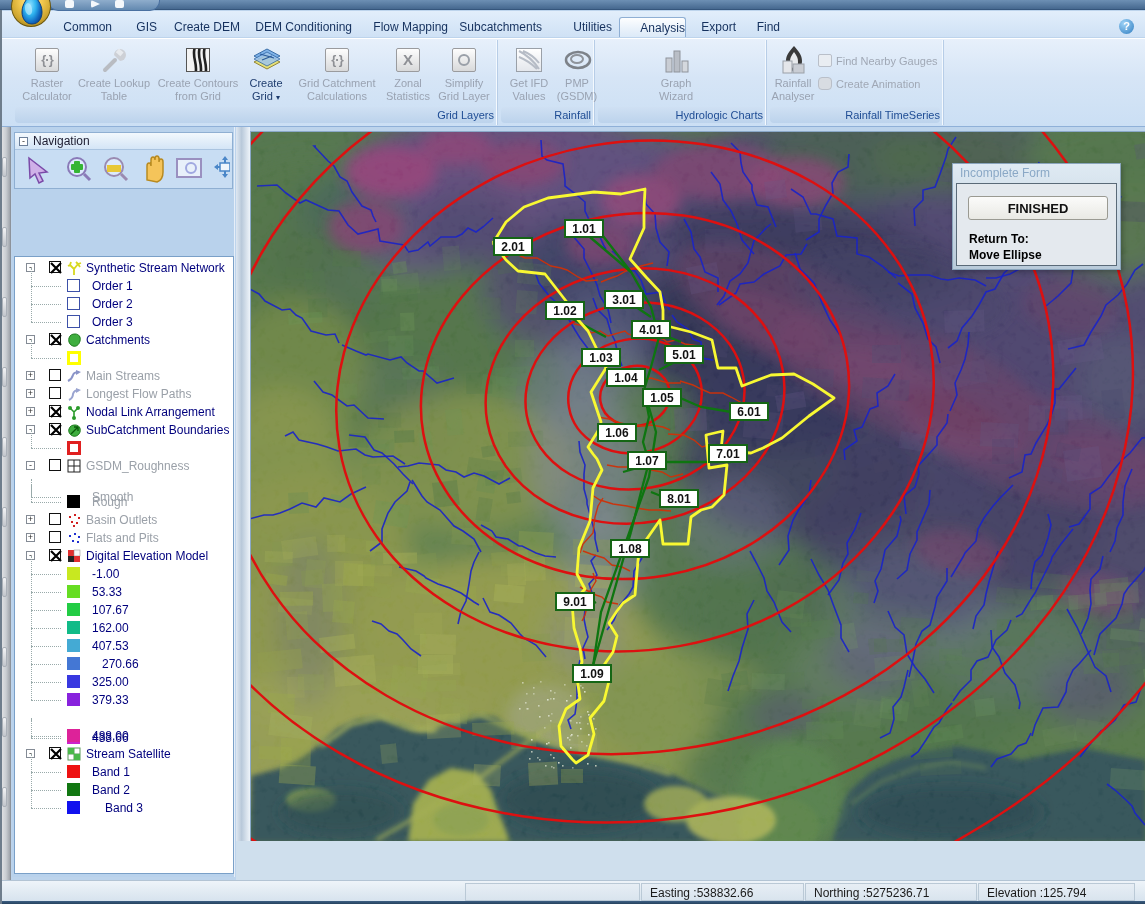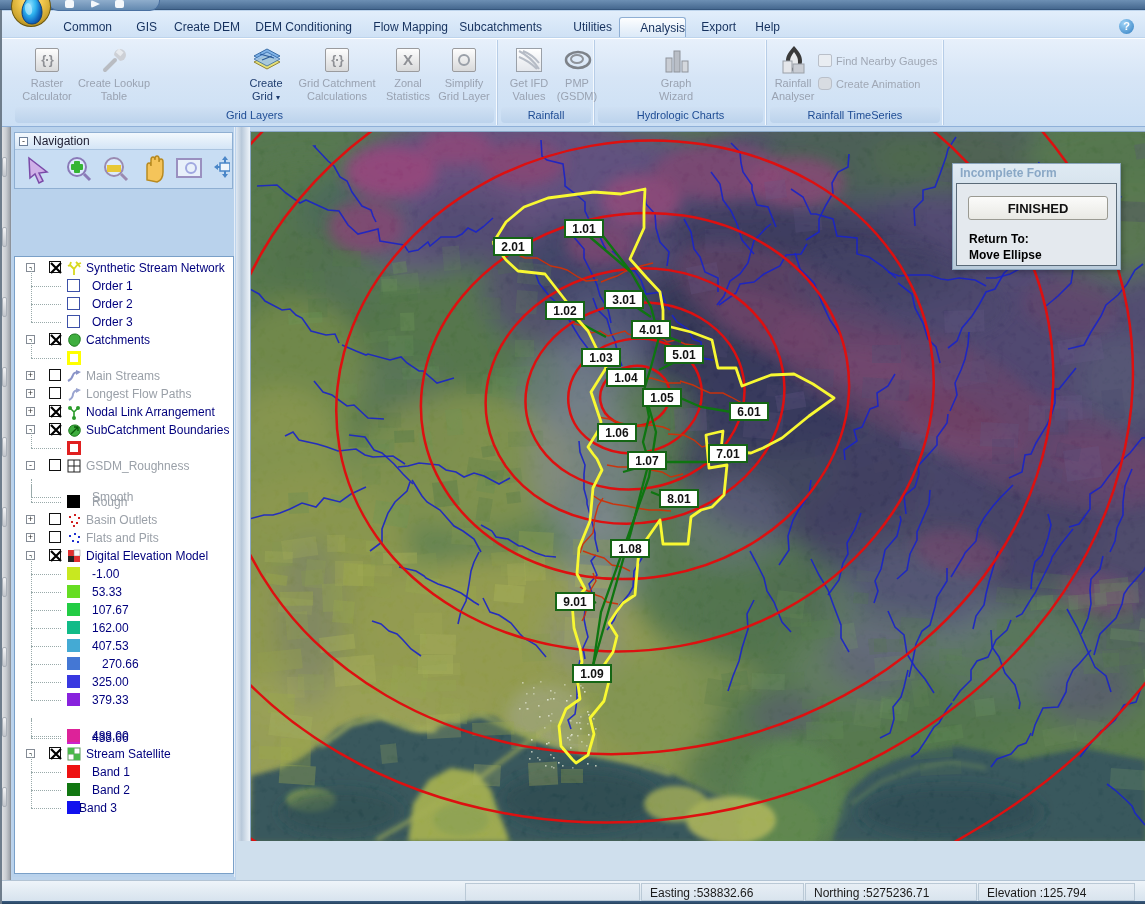--- a/index.html
+++ b/index.html
@@ -12,21 +12,21 @@
 #orbdrop{position:absolute;left:0;top:0;width:40px;height:41px}
 
 
 #menubar{position:absolute;left:0;top:11px;width:1145px;height:26px;background:linear-gradient(#e2eefb,#cfe1f5)}
 .mtab{position:absolute;top:6px;height:20px;line-height:20px;font-size:12px;color:#15315e;text-align:right;white-space:nowrap}
 .mtab.active{background:linear-gradient(#fdfeff,#e8f1fa 60%,#dceaf8);border:1px solid #8fafd4;border-bottom:none;border-radius:3px 3px 0 0;color:#15315e}
 #helpbtn{position:absolute;right:11px;top:8px;width:15px;height:15px;border-radius:50%;background:radial-gradient(circle at 35% 30%,#9fd4f7,#2f7cc0);color:#fff;font-size:11px;font-weight:bold;text-align:center;line-height:15px}
 
 #ribbon{position:absolute;left:0;top:38px;width:1145px;height:89px;background:linear-gradient(#e7f0fb,#d6e5f6 45%,#cbdff4);border-top:1px solid #fff;border-bottom:1px solid #8fb0d8}
 .rgroup{position:absolute;top:1px;height:85px;border-right:1px solid #b7cde7;box-shadow:inset -1px 0 0 #f4f9fe}
-.rglabel{position:absolute;bottom:2px;left:3px;right:3px;height:16px;line-height:16px;text-align:center;font-size:11px;color:#1e4c94;background:linear-gradient(#cfe0f3,#bcd3ec);border-radius:4px}
+.rglabel{position:absolute;bottom:2px;left:3px;right:3px;height:16px;line-height:16px;text-align:right;font-size:11px;color:#1e4c94;background:linear-gradient(#cfe0f3,#bcd3ec);border-radius:4px}
 .rbtn{position:absolute;top:4px;text-align:center}
 .rbtn .ric{margin:2px auto 2px;width:30px;height:30px;position:relative}
 .rbtn .rtx{font-size:11px;line-height:13px;color:#9aa3b2}
 .rbtn.on .rtx{color:#1e3c6e}
 .smallbtn{position:absolute;height:17px;font-size:11px;color:#a0a8b5;line-height:17px;white-space:nowrap}
 .smallbtn .sic{display:inline-block;width:14px;height:13px;vertical-align:-2px;margin-right:4px;background:#e9edf2;border:1px solid #b9bfc9;border-radius:2px}
 
 .gicon{position:absolute;left:3px;top:3px;width:24px;height:24px;background:linear-gradient(#fdfdfd,#d8d9da);border:1px solid #9a9b9e;border-radius:2px;color:#8e9095;font-weight:bold;font-size:13px;line-height:22px;text-align:center}
 
 #leftstrip{position:absolute;left:0;top:127px;width:11px;height:777px;background:linear-gradient(90deg,#e8e8ea,#c9cdd2 60%,#9fa4ab);border-right:1px solid #8d939b}
@@ -48,21 +48,21 @@
 
 #map{position:absolute;left:250px;top:131px;width:895px;height:710px;overflow:hidden;border-left:1px solid #8aa8c8;border-top:1px solid #8aa8c8}
 #belowmap{position:absolute;left:236px;top:841px;width:909px;height:40px;background:#cfdfed}
 #splitter{position:absolute;left:236px;top:127px;width:14px;height:777px;background:linear-gradient(90deg,#dfe8f2,#b9c9da 40%,#eef4fa)}
 
 #statusbar{position:absolute;left:0;top:880px;width:1145px;height:21px;background:linear-gradient(#eef4f9,#d7e3ee);border-top:1px solid #b3c4d4;font-size:12px;color:#1a1a1a}
 #statusbar .cell{position:absolute;top:2px;height:18px;line-height:18px;border:1px solid #bac9d6;background:linear-gradient(#e7eef5,#d9e4ee);padding-left:8px}
 #winbottom{position:absolute;left:0;top:901px;width:1145px;height:3px;background:linear-gradient(#3c5f83,#27425e)}
 
 #dlg{position:absolute;left:952px;top:163px;width:169px;height:107px;background:linear-gradient(#dfeaf3,#b9cbda);border:1px solid #8aa5bd;box-shadow:2px 2px 5px rgba(0,0,0,.25)}
-#dlgtitle{height:18px;line-height:18px;padding-left:7px;font-size:12px;font-weight:bold;color:#8aa8c6}
+#dlgtitle{height:18px;line-height:18px;padding-left:7px;font-size:12px;font-weight:normal;color:#8aa8c6}
 #dlgbody{position:absolute;left:3px;top:19px;right:3px;bottom:3px;background:#e4e9ee;border:1px solid #5a6a78}
 #finbtn{position:absolute;left:11px;top:12px;width:140px;height:24px;background:linear-gradient(#fbfbfa,#e9e9e4);border:1px solid #9a9a92;border-radius:3px;text-align:center;line-height:24px;font-size:13px;font-weight:bold;color:#111}
 .dlgtx{position:absolute;left:12px;font-size:12px;font-weight:bold;color:#000}
 </style></head>
 <body>
 <div id="app">
 <div id="titlebar">
       <div id="qat">
         <div class="qic" style="left:16px;width:9px;height:8px"></div>
         <div class="qic" style="left:42px;width:9px;height:8px;clip-path:polygon(0 0,100% 50%,0 100%)"></div>
@@ -86,21 +86,21 @@
 <div id="menubar">
 <div class="mtab" style="left:60px;width:52px">Common</div>
 <div class="mtab" style="left:125px;width:32px">GIS</div>
 <div class="mtab" style="left:168px;width:72px">Create DEM</div>
 <div class="mtab" style="left:250px;width:102px">DEM Conditioning</div>
 <div class="mtab" style="left:362px;width:86px">Flow Mapping</div>
 <div class="mtab" style="left:452px;width:90px">Subcatchments</div>
 <div class="mtab" style="left:554px;width:58px">Utilities</div>
 <div class="mtab active" style="left:619px;width:67px">Analysis</div>
 <div class="mtab" style="left:684px;width:52px">Export</div>
-<div class="mtab" style="left:740px;width:40px">Help</div>
+<div class="mtab" style="left:740px;width:40px">Find</div>
 <div id="helpbtn">?</div>
 </div>
 <div id="ribbon">
 <div class="rgroup" style="left:12px;width:486px">
         <div class="rglabel">Grid Layers</div>
       </div>
 <div class="rgroup" style="left:498px;width:97px">
         <div class="rglabel">Rainfall</div>
       </div>
 <div class="rgroup" style="left:767px;width:177px">
@@ -117,20 +117,28 @@
       </div>
 <div class="rbtn" style="left:74px;width:80px">
         <div class="ric">
           <div style="position:absolute;left:2px;top:2px;width:26px;height:26px"><svg width="26" height="26">
               <path d="M4 23 L14 13" stroke="#b9bcc2" stroke-width="4" stroke-linecap="round"></path>
               <path d="M13 8 A6 6 0 1 1 19 14 L16 11 Z" fill="#cdd0d6"></path>
               <rect x="16" y="3" width="6" height="5" fill="#e7eaee" transform="rotate(40 19 5)"></rect>
             </svg></div>
         </div>
         <div class="rtx">Create Lookup<br>Table</div>
+      </div>
+<div class="rbtn" style="left:152px;width:92px">
+        <div class="ric">
+          <div style="position:absolute;left:3px;top:3px;width:24px;height:24px;background:#f4f4f4;border:1px solid #555;overflow:hidden"><svg width="24" height="24">
+              <path d="M8 -2 C4 8 12 16 8 26 M13 -2 C9 8 17 16 13 26 M18 -2 C14 8 22 16 18 26" stroke="#222" stroke-width="2.6" fill="none"></path>
+            </svg></div>
+        </div>
+        <div class="rtx">Create Contours<br>from Grid</div>
       </div>
 <div class="rbtn on" style="left:235px;width:62px">
         <div class="ric">
           <div style="position:absolute;left:1px;top:2px;width:30px;height:28px"><svg width="30" height="28">
               <polygon points="15,2 28,9 15,16 2,9" fill="#7fb2e8" stroke="#3a6ea8" stroke-width="1"></polygon>
               <polygon points="15,8 28,15 15,22 2,15" fill="#e8e06a" stroke="#8a7a20" stroke-width="1" opacity=".9"></polygon>
               <polygon points="15,5 28,12 15,19 2,12" fill="#9fc6ee" stroke="#3a6ea8" stroke-width="1" opacity=".85"></polygon>
               <path d="M8 7 L22 11 M10 13 L20 9" stroke="#2a5a9a" stroke-width="1.2"></path>
             </svg></div>
         </div>
@@ -493,21 +501,21 @@
 <div class="trow" style="top:524px;width:218px">
           <div style="position:absolute;left:16px;top:-9px;width:1px;height:18px;border-left:1px dotted #9aa"></div>
           <div style="position:absolute;left:16px;top:9px;width:30px;height:1px;border-top:1px dotted #9aa"></div>
           <div class="tsw" style="background:#117711"></div>
           <div class="ttx" style="left:77px">Band 2</div>
         </div>
 <div class="trow" style="top:542px;width:218px">
           <div style="position:absolute;left:16px;top:-9px;width:1px;height:18px;border-left:1px dotted #9aa"></div>
           <div style="position:absolute;left:16px;top:9px;width:30px;height:1px;border-top:1px dotted #9aa"></div>
           <div class="tsw" style="background:#1111ee"></div>
-          <div class="ttx" style="left:64px">Band 3</div>
+          <div class="ttx" style="left:90px">Band 3</div>
         </div>
 </div>
 </div>
 <div id="splitter"></div>
 <div id="belowmap"></div>
 <div id="map">
 <svg width="895" height="710" viewBox="0 0 895 710" style="display:block">
 <defs>
 <filter id="bb" x="-40%" y="-40%" width="180%" height="180%">
             <feGaussianBlur stdDeviation="13"></feGaussianBlur>

